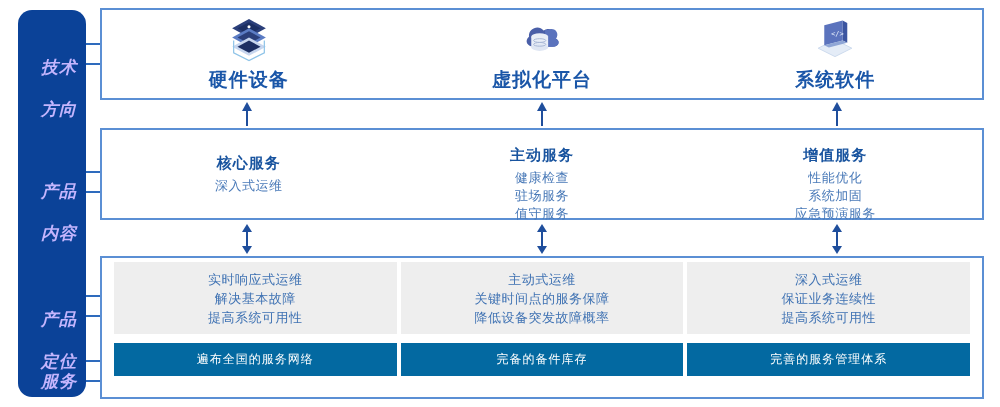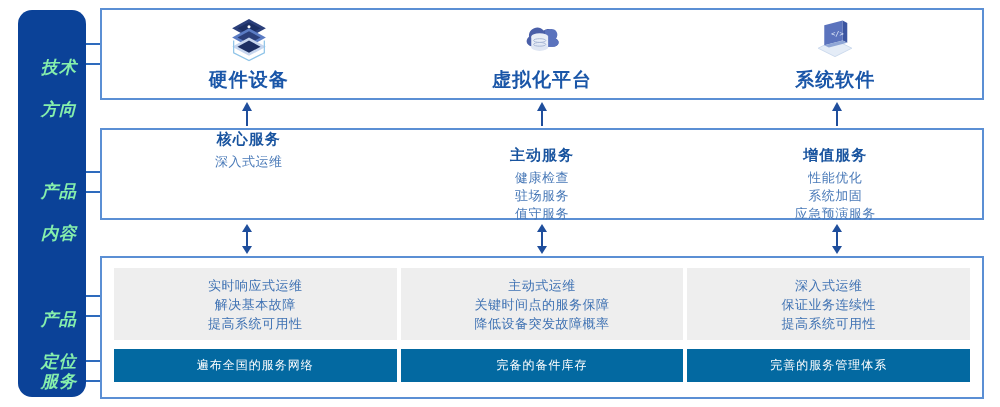--- a/index.html
+++ b/index.html
@@ -19,21 +19,21 @@
     border-radius:14px;
     color:#ffffff;
     display:flex;flex-direction:column;
   }
   .side-label{
     position:absolute;left:0;width:82px;
     text-align:center;
     font-weight:bold;font-style:italic;
     font-size:17px;line-height:21px;
     letter-spacing:1px;
-    color:#86efac;
+    color:#c4b5fd;
     white-space:pre-line;
   }
   .side-label span{display:block;}
   .sl-tech{top:26px;}
   .sl-content{top:150px;}
   .sl-position{top:278px;}
   .sl-advantage{top:340px;}
 
   
   .conn{position:absolute;background:#2e6bbd;height:2px;}
@@ -65,33 +65,33 @@
 
   
   .content-row{position:absolute;inset:0;display:flex;}
   .content-item{
     flex:1;
     display:flex;flex-direction:column;
     align-items:center;justify-content:flex-start;
     padding-top:16px;
     box-sizing:border-box;
   }
-  .content-item.shift{justify-content:flex-start;padding-top:0;}
+  .content-item.shift{justify-content:center;padding-top:0;}
   .c-title{
     font-size:15px;font-weight:bold;color:#19549f;
     letter-spacing:1px;margin-bottom:4px;
   }
   .c-line{
     font-size:13px;color:#4a7ab8;line-height:18px;letter-spacing:.5px;
   }
 
   
   .bottom-row{
     position:absolute;left:0;top:0;right:0;bottom:0;
-    display:flex;padding:10px 12px;gap:4px;box-sizing:border-box;
+    display:flex;padding:4px 12px;gap:4px;box-sizing:border-box;
   }
   .bottom-col{flex:1;display:flex;flex-direction:column;gap:9px;}
   .gray-box{
     background:#eeeeee;
     height:72px;
     display:flex;flex-direction:column;
     align-items:center;justify-content:center;
     box-sizing:border-box;
   }
   .g-line{font-size:13px;color:#3f72b3;line-height:19px;letter-spacing:.5px;}

